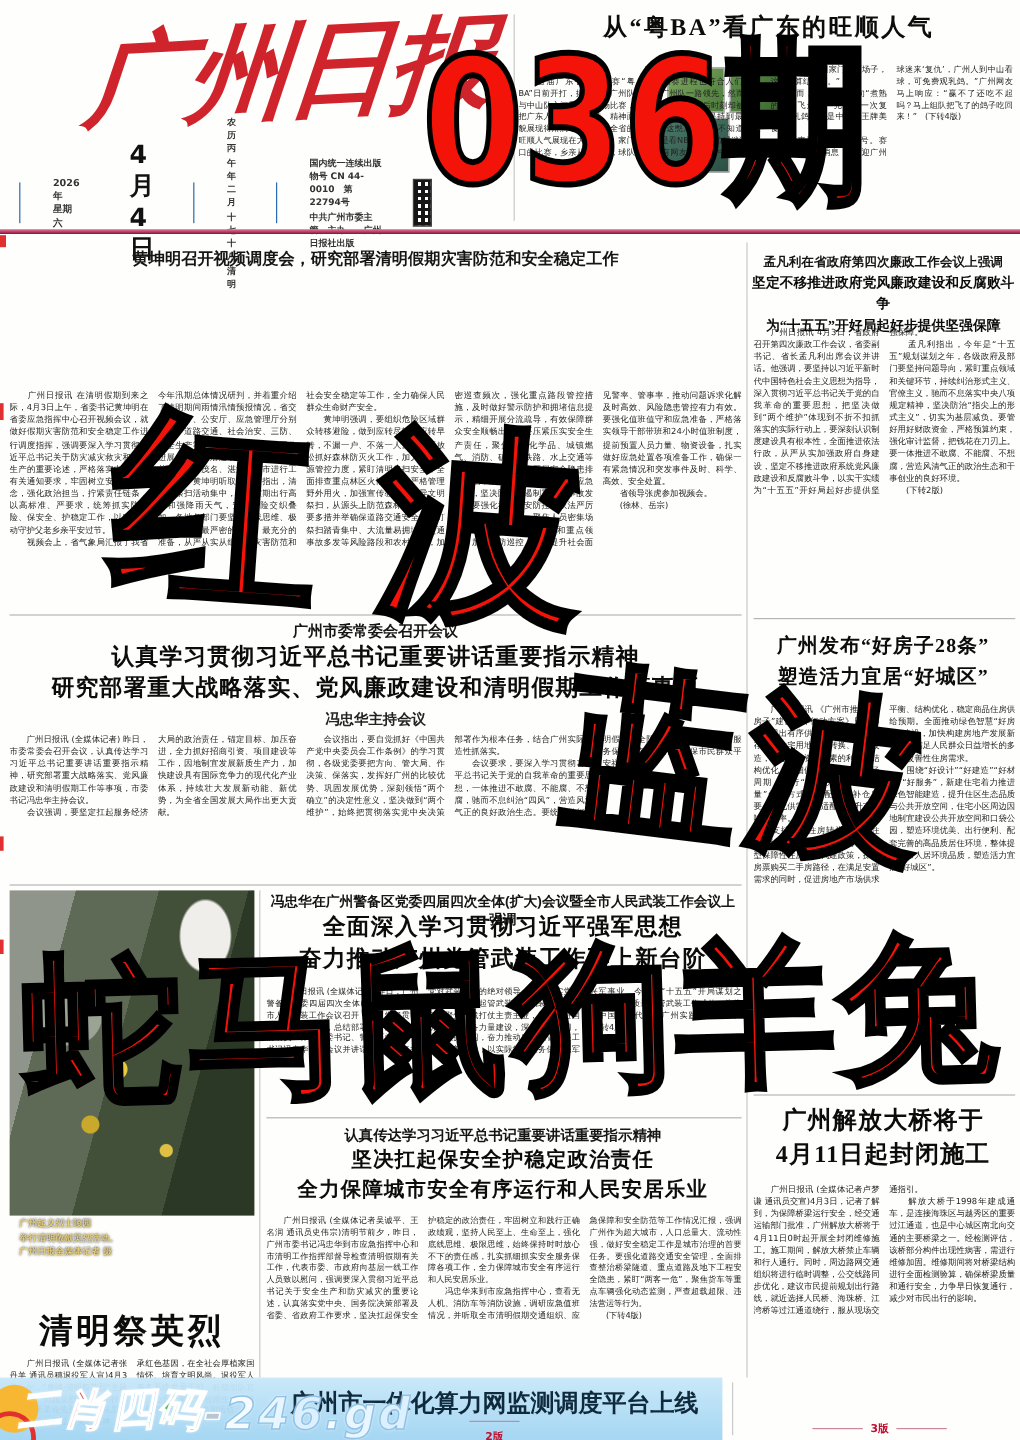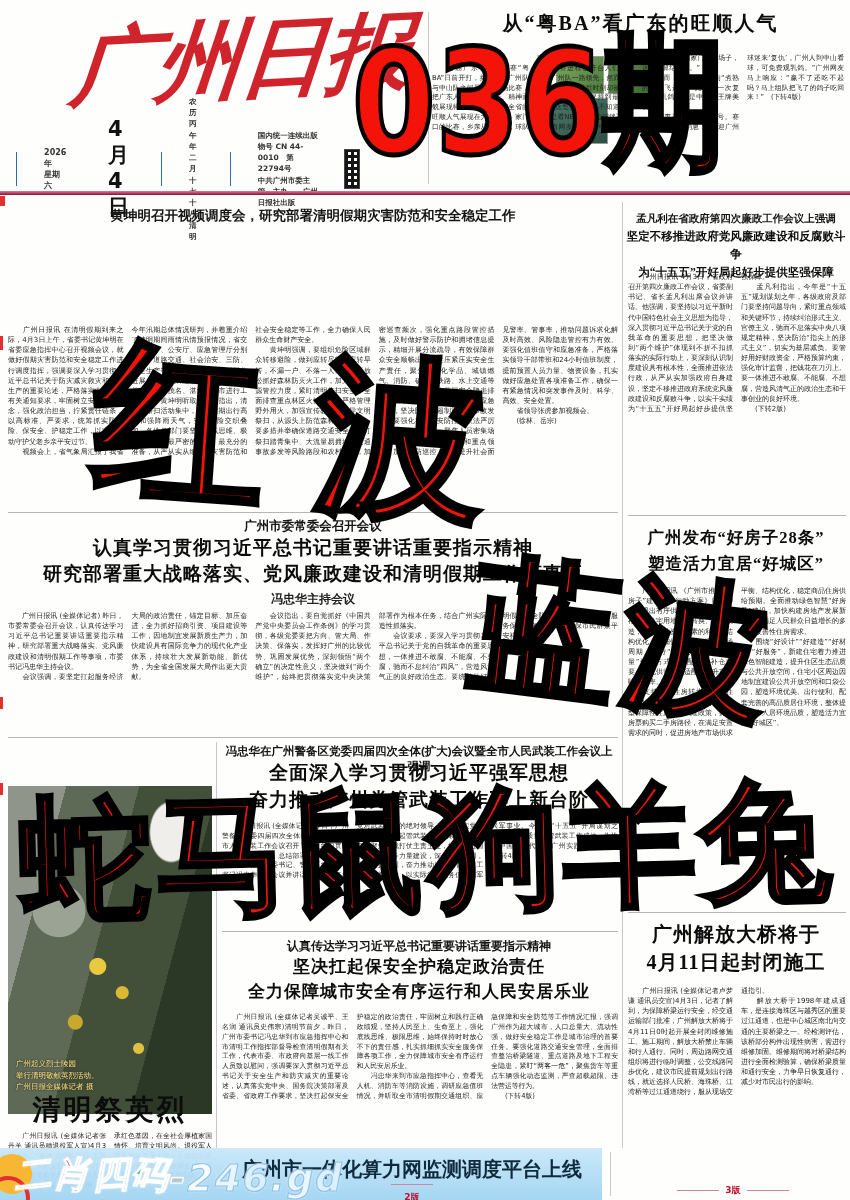--- a/index.html
+++ b/index.html
@@ -125,21 +125,21 @@
 研究部署重大战略落实、党风廉政建设和清明假期工作等事项</div>
   <div class="abs subline" style="left:8px;top:591px;width:610px;font-size:12px;">冯忠华主持会议</div>
   <div class="abs body-text" style="left:8px;top:611px;width:610px;height:122px;column-count:5;">　　广州日报讯 (全媒体记者) 昨日，市委常委会召开会议，认真传达学习习近平总书记重要讲话重要指示精神，研究部署重大战略落实、党风廉政建设和清明假期工作等事项，市委书记冯忠华主持会议。
 　　会议强调，要坚定扛起服务经济大局的政治责任，锚定目标、加压奋进，全力抓好招商引资、项目建设等工作，因地制宜发展新质生产力，加快建设具有国际竞争力的现代化产业体系，持续壮大发展新动能、新优势，为全省全国发展大局作出更大贡献。
 　　会议指出，要自觉抓好《中国共产党中央委员会工作条例》的学习贯彻，各级党委要把方向、管大局、作决策、保落实，发挥好广州的比较优势、巩固发展优势，深刻领悟“两个确立”的决定性意义，坚决做到“两个维护”，始终把贯彻落实党中央决策部署作为根本任务，结合广州实际创造性抓落实。
 　　会议要求，要深入学习贯彻习近平总书记关于党的自我革命的重要思想，一体推进不敢腐、不能腐、不想腐，驰而不息纠治“四风”，营造风清气正的良好政治生态。要统筹做好清明假期安全防范、值班值守、祭扫服务保障等各项工作，确保市民群众平安祥和过节。</div>
 
   <div class="abs h-rule" style="left:8px;top:737px;width:610px;"></div>
   <div class="abs v-rule" style="left:216px;top:742px;height:406px;"></div>
 
-  <div class="abs photo" style="left:8px;top:742px;width:204px;height:328px;margin-top:44px;">
+  <div class="abs photo" style="left:8px;top:742px;width:204px;height:271px;">
     <div class="abs photo-caption" style="left:8px;top:272px;width:150px;">广州起义烈士陵园
 举行清明敬献英烈活动。
 广州日报全媒体记者 摄</div>
   </div>
   <div class="abs hl" style="left:8px;top:1092px;width:204px;font-size:28px;letter-spacing:3px;">清明祭英烈</div>
   <div class="abs body-text" style="left:8px;top:1132px;width:204px;height:64px;column-count:2;font-size:6.8px;">　　广州日报讯 (全媒体记者张丹羊 通讯员穗退役军人宣)4月3日上午，“赓续·清明祭英烈”主题活动在广州起义烈士陵园举行，深切缅怀革命先烈、寄托哀思，引导社会各界弘扬英烈精神、传承红色基因，在全社会厚植家国情怀、培育文明风尚。退役军人事务系统党员干部、驻穗部队官兵、公安干警、学校师生、志愿者代表等600余人参加活动。</div>
 
   <div class="abs kicker" style="left:220px;top:744px;width:398px;font-size:11.5px;">冯忠华在广州警备区党委四届四次全体(扩大)会议暨全市人民武装工作会议上强调</div>
   <div class="abs hl" style="left:220px;top:760px;width:398px;font-size:19px;line-height:1.4;">全面深入学习贯彻习近平强军思想
 奋力推动广州党管武装工作再上新台阶</div>

